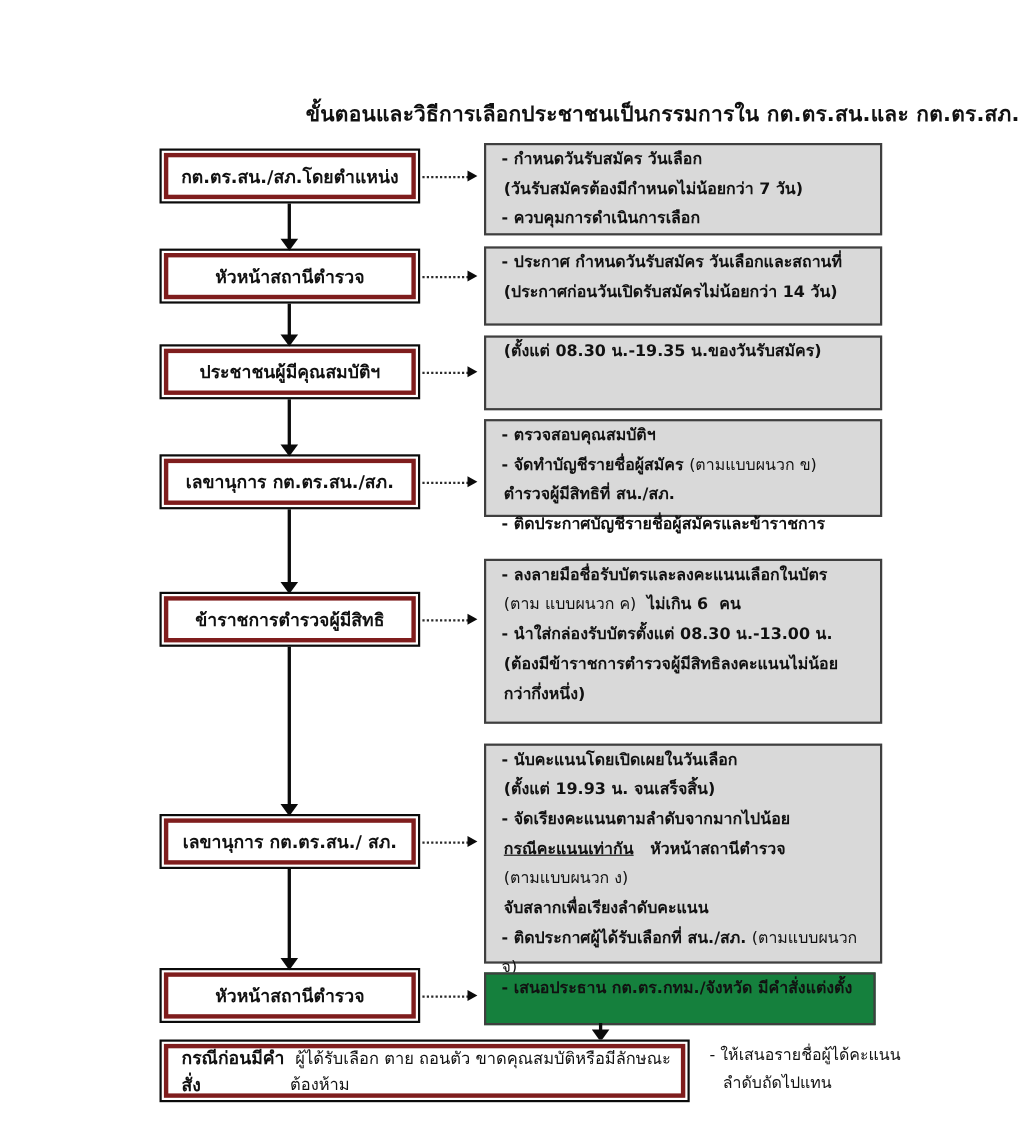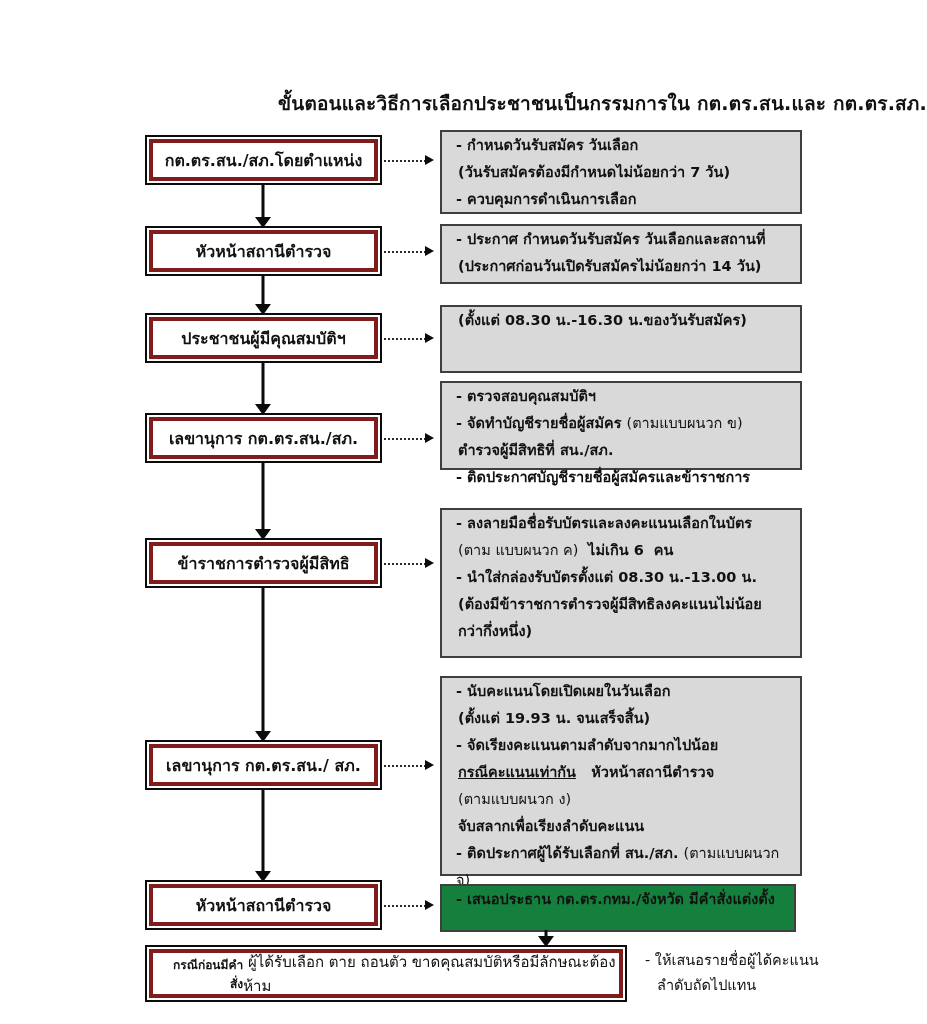--- a/index.html
+++ b/index.html
@@ -18,21 +18,21 @@
     position:absolute; left:145px; width:237px; height:50px;
     border:2px solid #0b0b0b; padding:2px; background:#ffffff; box-sizing:border-box;
   }
   .step-inner {
     width:100%; height:100%; border:4px solid #7f1d1d; box-sizing:border-box;
     display:flex; align-items:center; justify-content:center;
     font-weight:bold; font-size:16px; white-space:nowrap;
   }
   .step.final { width:482px; height:57px; top:945px; }
   .final-inner { justify-content:flex-start; padding-left:12px; font-weight:normal; font-size:15px; white-space:pre-wrap; }
-  .final-inner .b { font-weight:bold; font-size:12px;text-align:right; }
+  .final-inner .b { font-weight:bold; font-size:16px; }
   
   .detail {
     position:absolute; left:440px; width:362px; background:#d9d9d9;
     border:2px solid #3f3f3f; box-sizing:border-box;
     display:flex; flex-direction:column; justify-content:flex-start;
     font-size:14.5px; line-height:27px;
   }
   .detail.dark { background:#15803d; }
   .dline { padding-left:14px; padding-right:6px; white-space:pre-wrap; }
   .dline.indent { padding-left:16px; }
@@ -79,26 +79,26 @@
   </div>
   <div class="step" style="top:880px">
     <div class="step-inner">หัวหน้าสถานีตำรวจ</div>
   </div>
 
   <div class="detail" style="top:130px;height:84px">
       <div class="dline"><span class="b">- กำหนดวันรับสมัคร วันเลือก</span></div>
       <div class="dline indent"><span class="b">(วันรับสมัครต้องมีกำหนดไม่น้อยกว่า 7 วัน)</span></div>
       <div class="dline"><span class="b">- ควบคุมการดำเนินการเลือก</span></div>
     </div>
-  <div class="detail" style="top:224px;height:60px">
+  <div class="detail" style="top:224px;height:72px">
       <div class="dline"><span class="b">- ประกาศ กำหนดวันรับสมัคร วันเลือกและสถานที่</span></div>
       <div class="dline indent"><span class="b">(ประกาศก่อนวันเปิดรับสมัครไม่น้อยกว่า 14 วัน)</span></div>
     </div>
   <div class="detail" style="top:305px;height:68px">
-      <div class="dline indent"><span class="b">(ตั้งแต่ 08.30 น.-16.30 น.ของวันรับสมัคร)</span></div>
+      <div class="dline indent"><span class="b">(ตั้งแต่ 08.30 น.-19.35 น.ของวันรับสมัคร)</span></div>
     </div>
   <div class="detail" style="top:381px;height:89px">
       <div class="dline"><span class="b">- ตรวจสอบคุณสมบัติฯ</span></div>
       <div class="dline"><span class="b">- จัดทำบัญชีรายชื่อผู้สมัคร </span><span>(ตามแบบผนวก ข)</span></div>
       <div class="dline indent"><span class="b">ตำรวจผู้มีสิทธิที่ สน./สภ.</span></div>
       <div class="dline"><span class="b">- ติดประกาศบัญชีรายชื่อผู้สมัครและข้าราชการ</span></div>
     </div>
   <div class="detail" style="top:508px;height:150px">
       <div class="dline"><span class="b">- ลงลายมือชื่อรับบัตรและลงคะแนนเลือกในบัตร</span></div>
       <div class="dline indent"><span>(ตาม แบบผนวก ค) </span><span class="b"> ไม่เกิน 6  คน</span></div>

